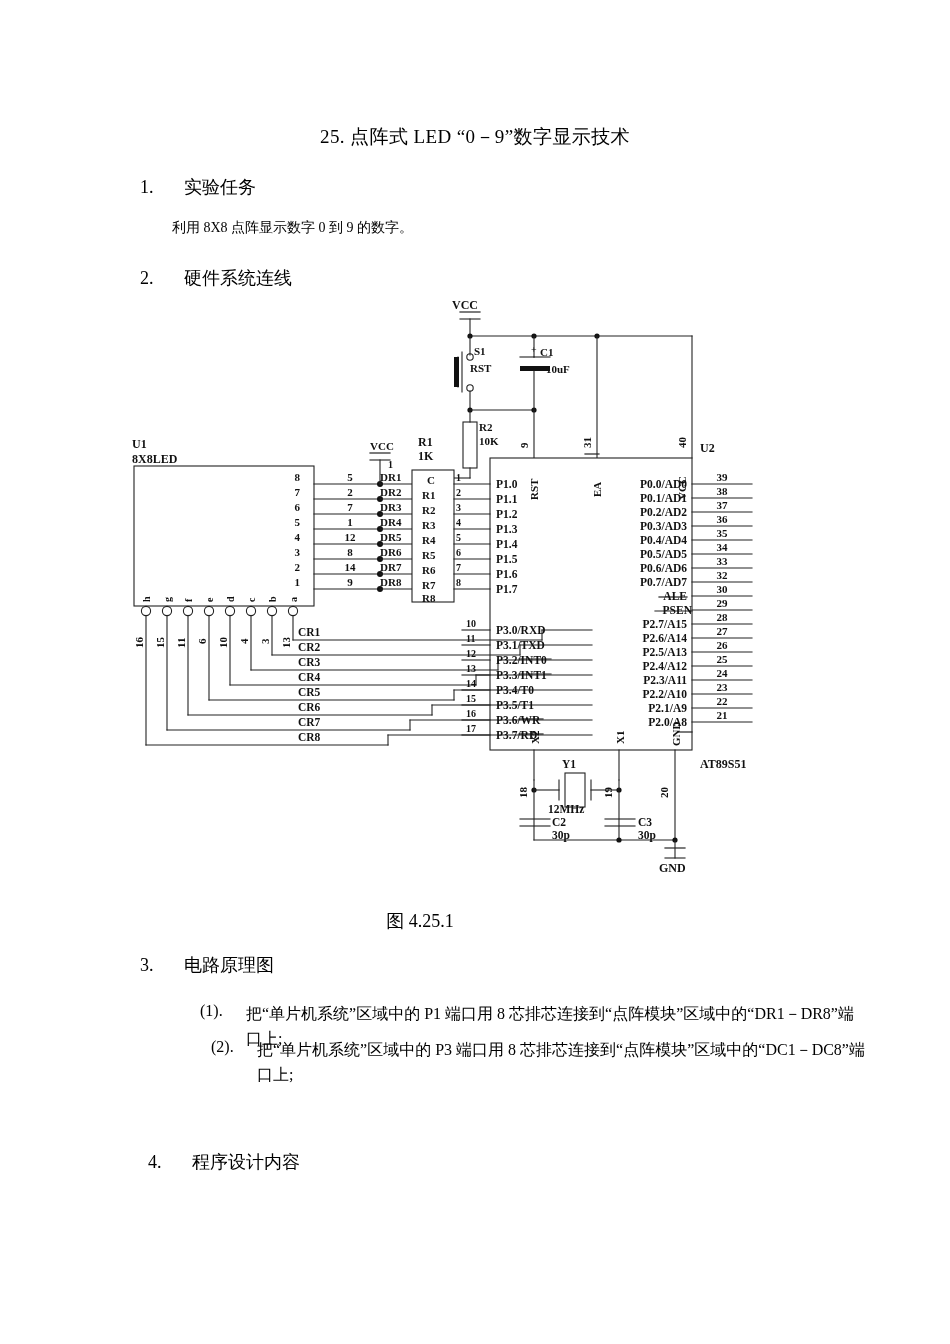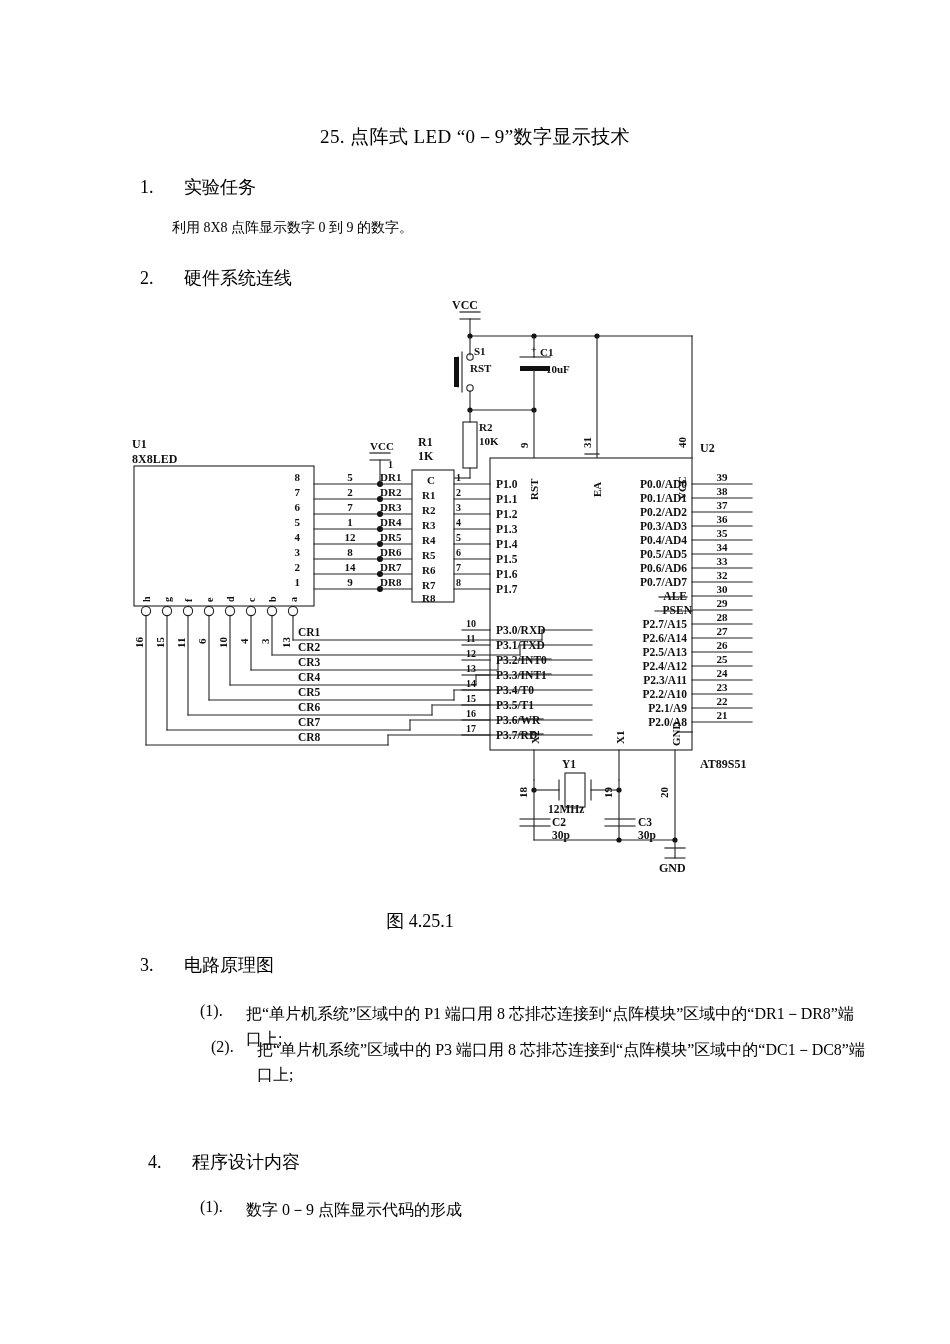--- a/index.html
+++ b/index.html
@@ -494,17 +494,14 @@
   </div>
 
   <div class="sub-item" style="left:200px; top:1038px;margin-left:11px;">
     <span class="sub-label">(2).</span><span class="sub-text">把“单片机系统”区域中的 P3 端口用 8 芯排芯连接到“点阵模块”区域中的“DC1－DC8”端口上;</span>
   </div>
 
   <div class="h-item" style="left:148px; top:1150px;">
     <span class="h-num">4.</span><span>程序设计内容</span>
   </div>
 
-  <div class="sub-item" style="left:200px; top:1198px;">
-    <span class="sub-label">(1).</span><span class="sub-text">数字 0－9 点阵显示代码的形成</span>
-  </div>
 
 </div>
 
 </body></html>

